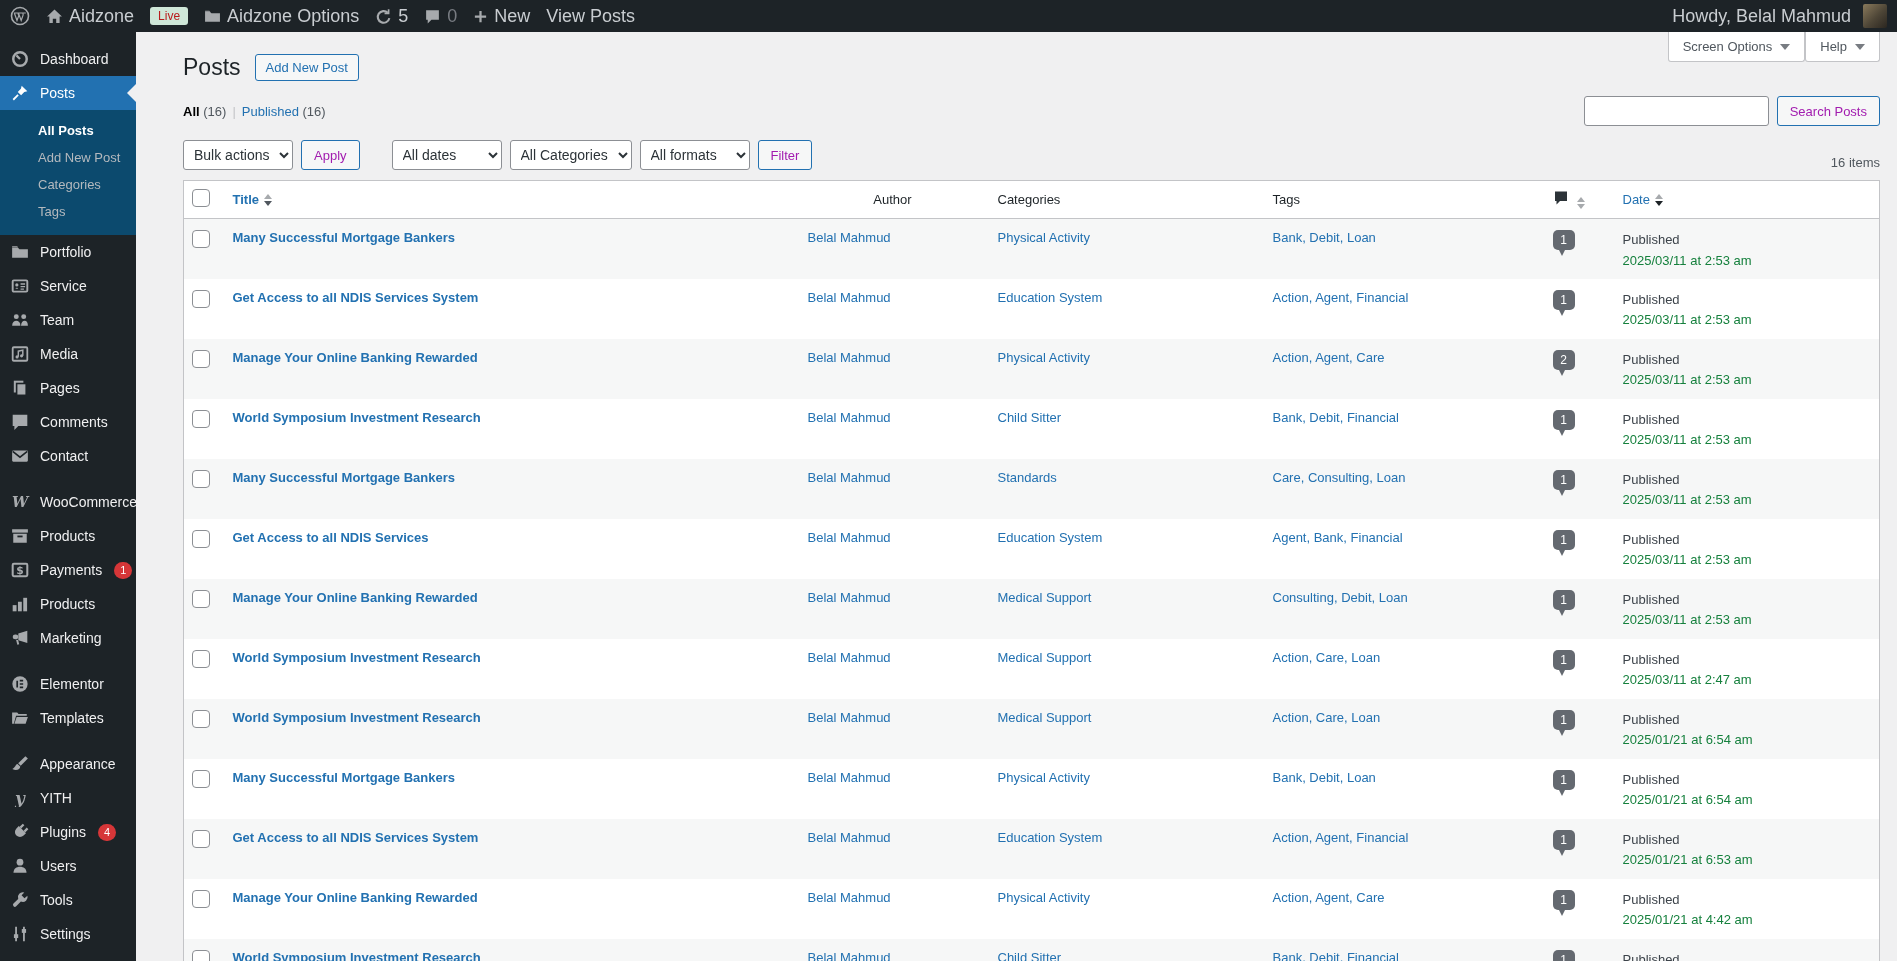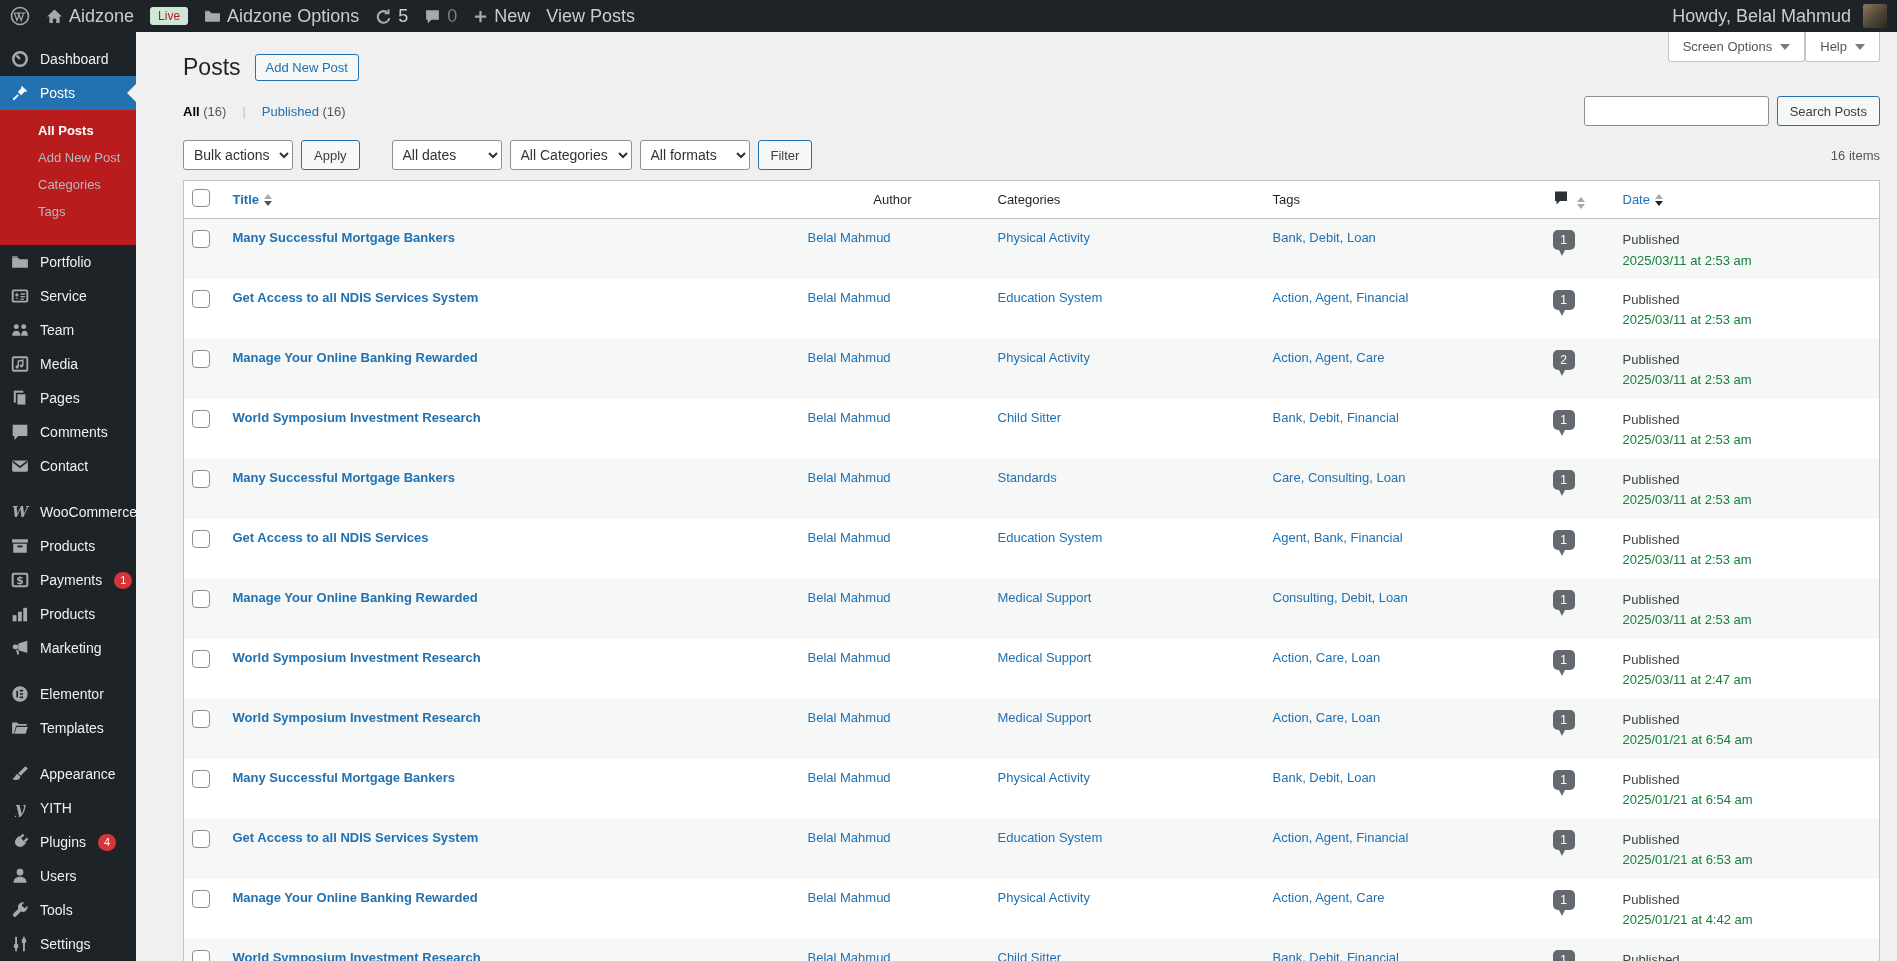--- a/index.html
+++ b/index.html
@@ -23,50 +23,50 @@
   #admin-menu { list-style:none; padding-top:10px; }
   .menu-item { position:relative; display:flex; align-items:center; gap:10px; height:34px; padding:0 8px 0 10px;
     font-size:14px; color:#f0f0f1; cursor:pointer; }
   .menu-item .mi-icon { width:20px; height:20px; display:flex; align-items:center; justify-content:center; color:#a7aaad; flex:none; }
   .menu-item.active { background:#2271b1; color:#fff; }
   .menu-item.active .mi-icon { color:#fff; }
   .menu-item.active::after { content:""; position:absolute; right:0; top:50%; transform:translateY(-50%);
     border:9px solid transparent; border-right-color:#f0f0f1; }
   .menu-item.sep-before { margin-top:12px; }
   .mi-badge { background:#d63638; color:#fff; font-size:11px; line-height:11px; padding:3px 6px 3px; border-radius:9px; margin-left:2px; }
-  .submenu { list-style:none; background:#b91c1c; padding:7px 0 20px; }
+  .submenu { list-style:none; background:#0c4a6e; padding:7px 0 10px; }
   .submenu-item { padding:6px 12px 6px 38px; font-size:13px; color:#b4b9be; cursor:pointer; }
   .submenu-item.current { color:#fff; font-weight:bold; }
 
   
   .content { position:absolute; top:32px; left:160px; right:0; bottom:0; background:#f0f0f1; overflow:hidden; }
 
   .meta-tabs { position:absolute; top:0; right:17px; display:flex; }
   .meta-tab { background:#fff; border:1px solid #c3c4c7; border-top:none; border-radius:0 0 3px 3px;
     color:#50575e; font-size:13px; padding:7px 14px; display:flex; align-items:center; gap:8px; cursor:pointer;
     font-family:"Liberation Sans", sans-serif; }
   .caret-down { width:0; height:0; border-left:5px solid transparent; border-right:5px solid transparent; border-top:6px solid #787c82; }
 
   .page-header { position:absolute; top:22px; left:23px; display:flex; align-items:center; gap:14px; }
   .page-header h1 { font-size:23px; font-weight:400; color:#1d2327; }
   .page-title-action { font-size:13px; color:#2271b1; border:1px solid #2271b1; background:#f6f7f7;
     padding:5px 10px; border-radius:3px; display:inline-block; }
 
   .search-row { position:absolute; top:64px; right:17px; display:flex; gap:8px; align-items:center; }
   .search-row input { width:185px; height:30px; border:1px solid #8c8f94; border-radius:3px; background:#fff; padding:0 8px; font-size:14px; }
-  .button-secondary { font-size:13px; color:#404040; border:1px solid #2271b1; background:#f6f7f7;
+  .button-secondary { font-size:13px; color:#a21caf; border:1px solid #2271b1; background:#f6f7f7;
     height:30px; padding:0 12px; border-radius:3px; cursor:pointer; font-family:"Liberation Sans", sans-serif; }
 
-  .subsubsub { position:absolute; top:72px; left:23px; list-style:none; display:flex; gap:16px; font-size:13px; align-items:center; }
+  .subsubsub { position:absolute; top:72px; left:23px; list-style:none; display:flex; gap:6px; font-size:13px; align-items:center; }
   .subsubsub .current-view { color:#000; font-weight:bold; }
   .subsubsub .count { color:#50575e; font-weight:400; }
   .subsubsub .view-link { color:#2271b1; }
   .subsubsub .sep { color:#c3c4c7; }
 
-  .filters-row { position:absolute; top:108px; left:23px; right:17px; display:flex; gap:8px; align-items:center; }
+  .filters-row { position:absolute; top:108px; left:23px; right:17px; display:flex; gap:8px; align-items:flex-end; }
   .filters-row select { height:30px; border:1px solid #8c8f94; border-radius:3px; background:#fff; color:#2c3338;
     font-size:14px; padding:0 6px; min-width:110px; font-family:"Liberation Sans", sans-serif; }
   .items-count { margin-left:auto; font-size:13px; color:#50575e; }
 
   
   .table-wrap { position:absolute; top:148px; left:23px; right:17px; }
   table { width:100%; border-collapse:collapse; background:#fff; border:1px solid #c3c4c7; table-layout:fixed; font-size:13px; }
   thead th { text-align:left; font-weight:400; color:#1d2327; padding:8px 10px; border-bottom:1px solid #c3c4c7; height:34px; vertical-align:middle; }
   th.col-cb { width:39px; } th.col-title { width:575px;font-weight:bold; } th.col-author { width:190px;text-align:center; }
   th.col-cats { width:275px; } th.col-tags { width:280px; } th.col-comments { width:70px; }

